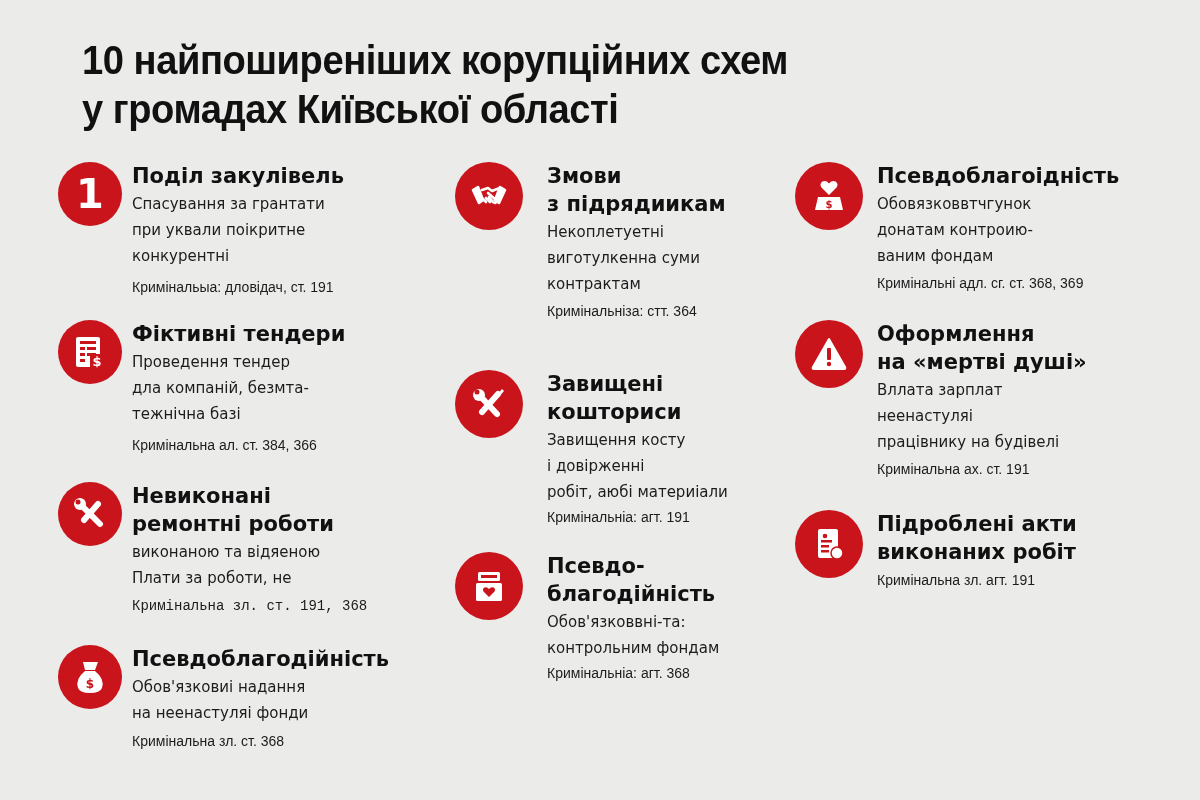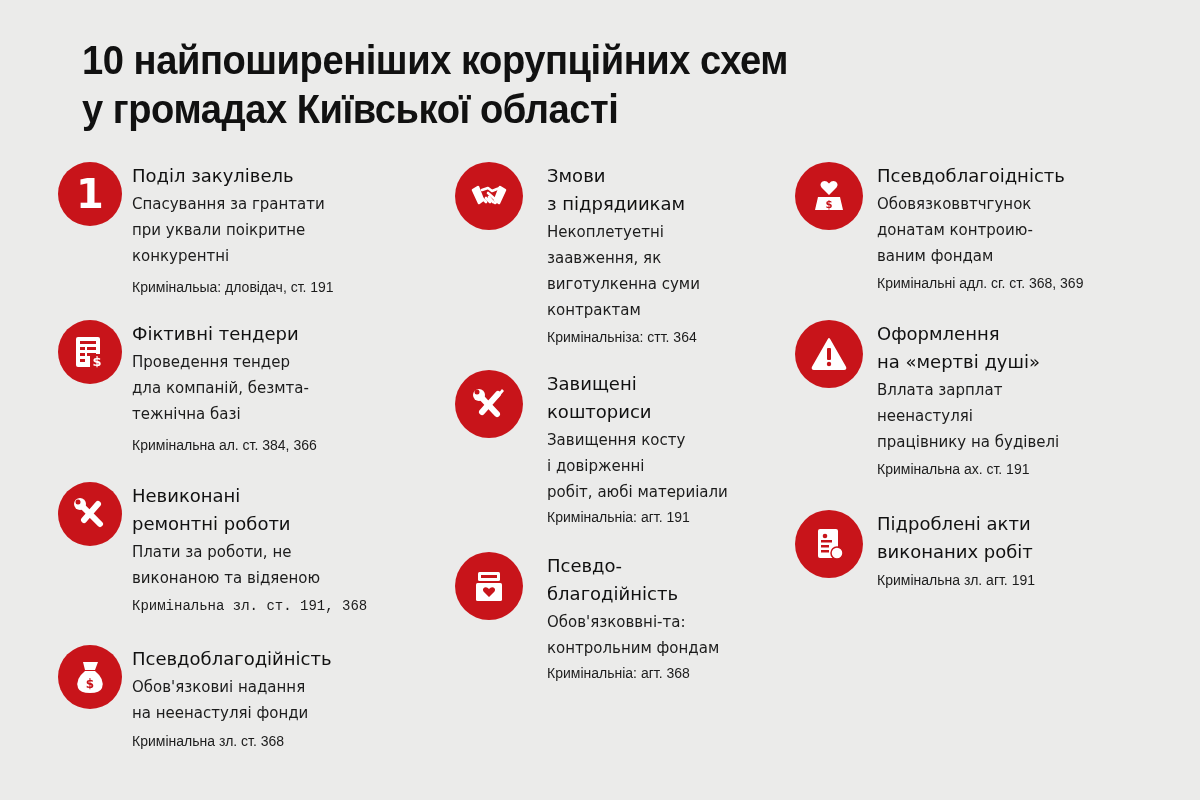--- a/index.html
+++ b/index.html
@@ -23,21 +23,21 @@
     .icon {
       position: absolute; left: 0; top: 0;
       width: 64px; height: 64px; border-radius: 50%;
       background: #c8141a;
       display: flex; align-items: center; justify-content: center;
     }
     .icon svg { width: 40px; height: 40px; display: block; }
     .text { position: absolute; top: 0; }
     .h {
       font-family: "DejaVu Sans", sans-serif;
-      font-weight: normal; font-size: 18px; line-height: 28px;
+      font-weight: bold; font-size: 21px; line-height: 28px;
       color: #111; white-space: nowrap;
     }
     .d {
       font-family: "DejaVu Sans", sans-serif;
       font-size: 15px; line-height: 26px; color: #1c1c1c;
       margin-top: 1px; white-space: nowrap;
     }
     .d div { white-space: nowrap; }
     .law {
       font-family: "Liberation Sans", sans-serif;
@@ -113,22 +113,22 @@
       <circle cx="10" cy="10" r="6" fill="#fff"></circle>
           <circle cx="8" cy="8" r="2.5" fill="#c8141a"></circle>
       </svg>
     </div>
     <div class="text" style="left:74px;">
       <div class="h">
         <div>Невиконані</div>
         <div>ремонтні роботи</div>
       </div>
       <div class="d">
+        <div>виконаною та відяеною</div>
         <div>Плати за роботи, не</div>
-        <div>виконаною та відяеною</div>
       </div>
       <div class="law" style="margin-top:6px;font-family:Liberation Mono, monospace;">Кримінальна зл. ст. 191, 368</div>
     </div>
   </div>
 
   <div class="item" style="left:58px; top:645px;">
     <div class="icon">
       <svg viewBox="0 0 40 40">
           <g fill="#fff">
         <path d="M13 5 L28 5 L25 13 L15 13 Z"></path>
@@ -161,21 +161,20 @@
       </g>
         </svg>
     </div>
     <div class="text" style="left:92px;">
       <div class="h">
         <div>Змови</div>
         <div>з підрядиикам</div>
       </div>
       <div class="d">
         <div>Некоплетуетні</div>
-        <div>заавження, як</div>
         <div>виготулкенна суми</div>
         <div>контрактам</div>
       </div>
       <div class="law" style="margin-top:5px;">Кримінальніза: стт. 364</div>
     </div>
   </div>
 
   <div class="item" style="left:455px; top:370px;">
     <div class="icon" style="width:68px;height:68px;">
       <svg viewBox="0 0 40 40">

